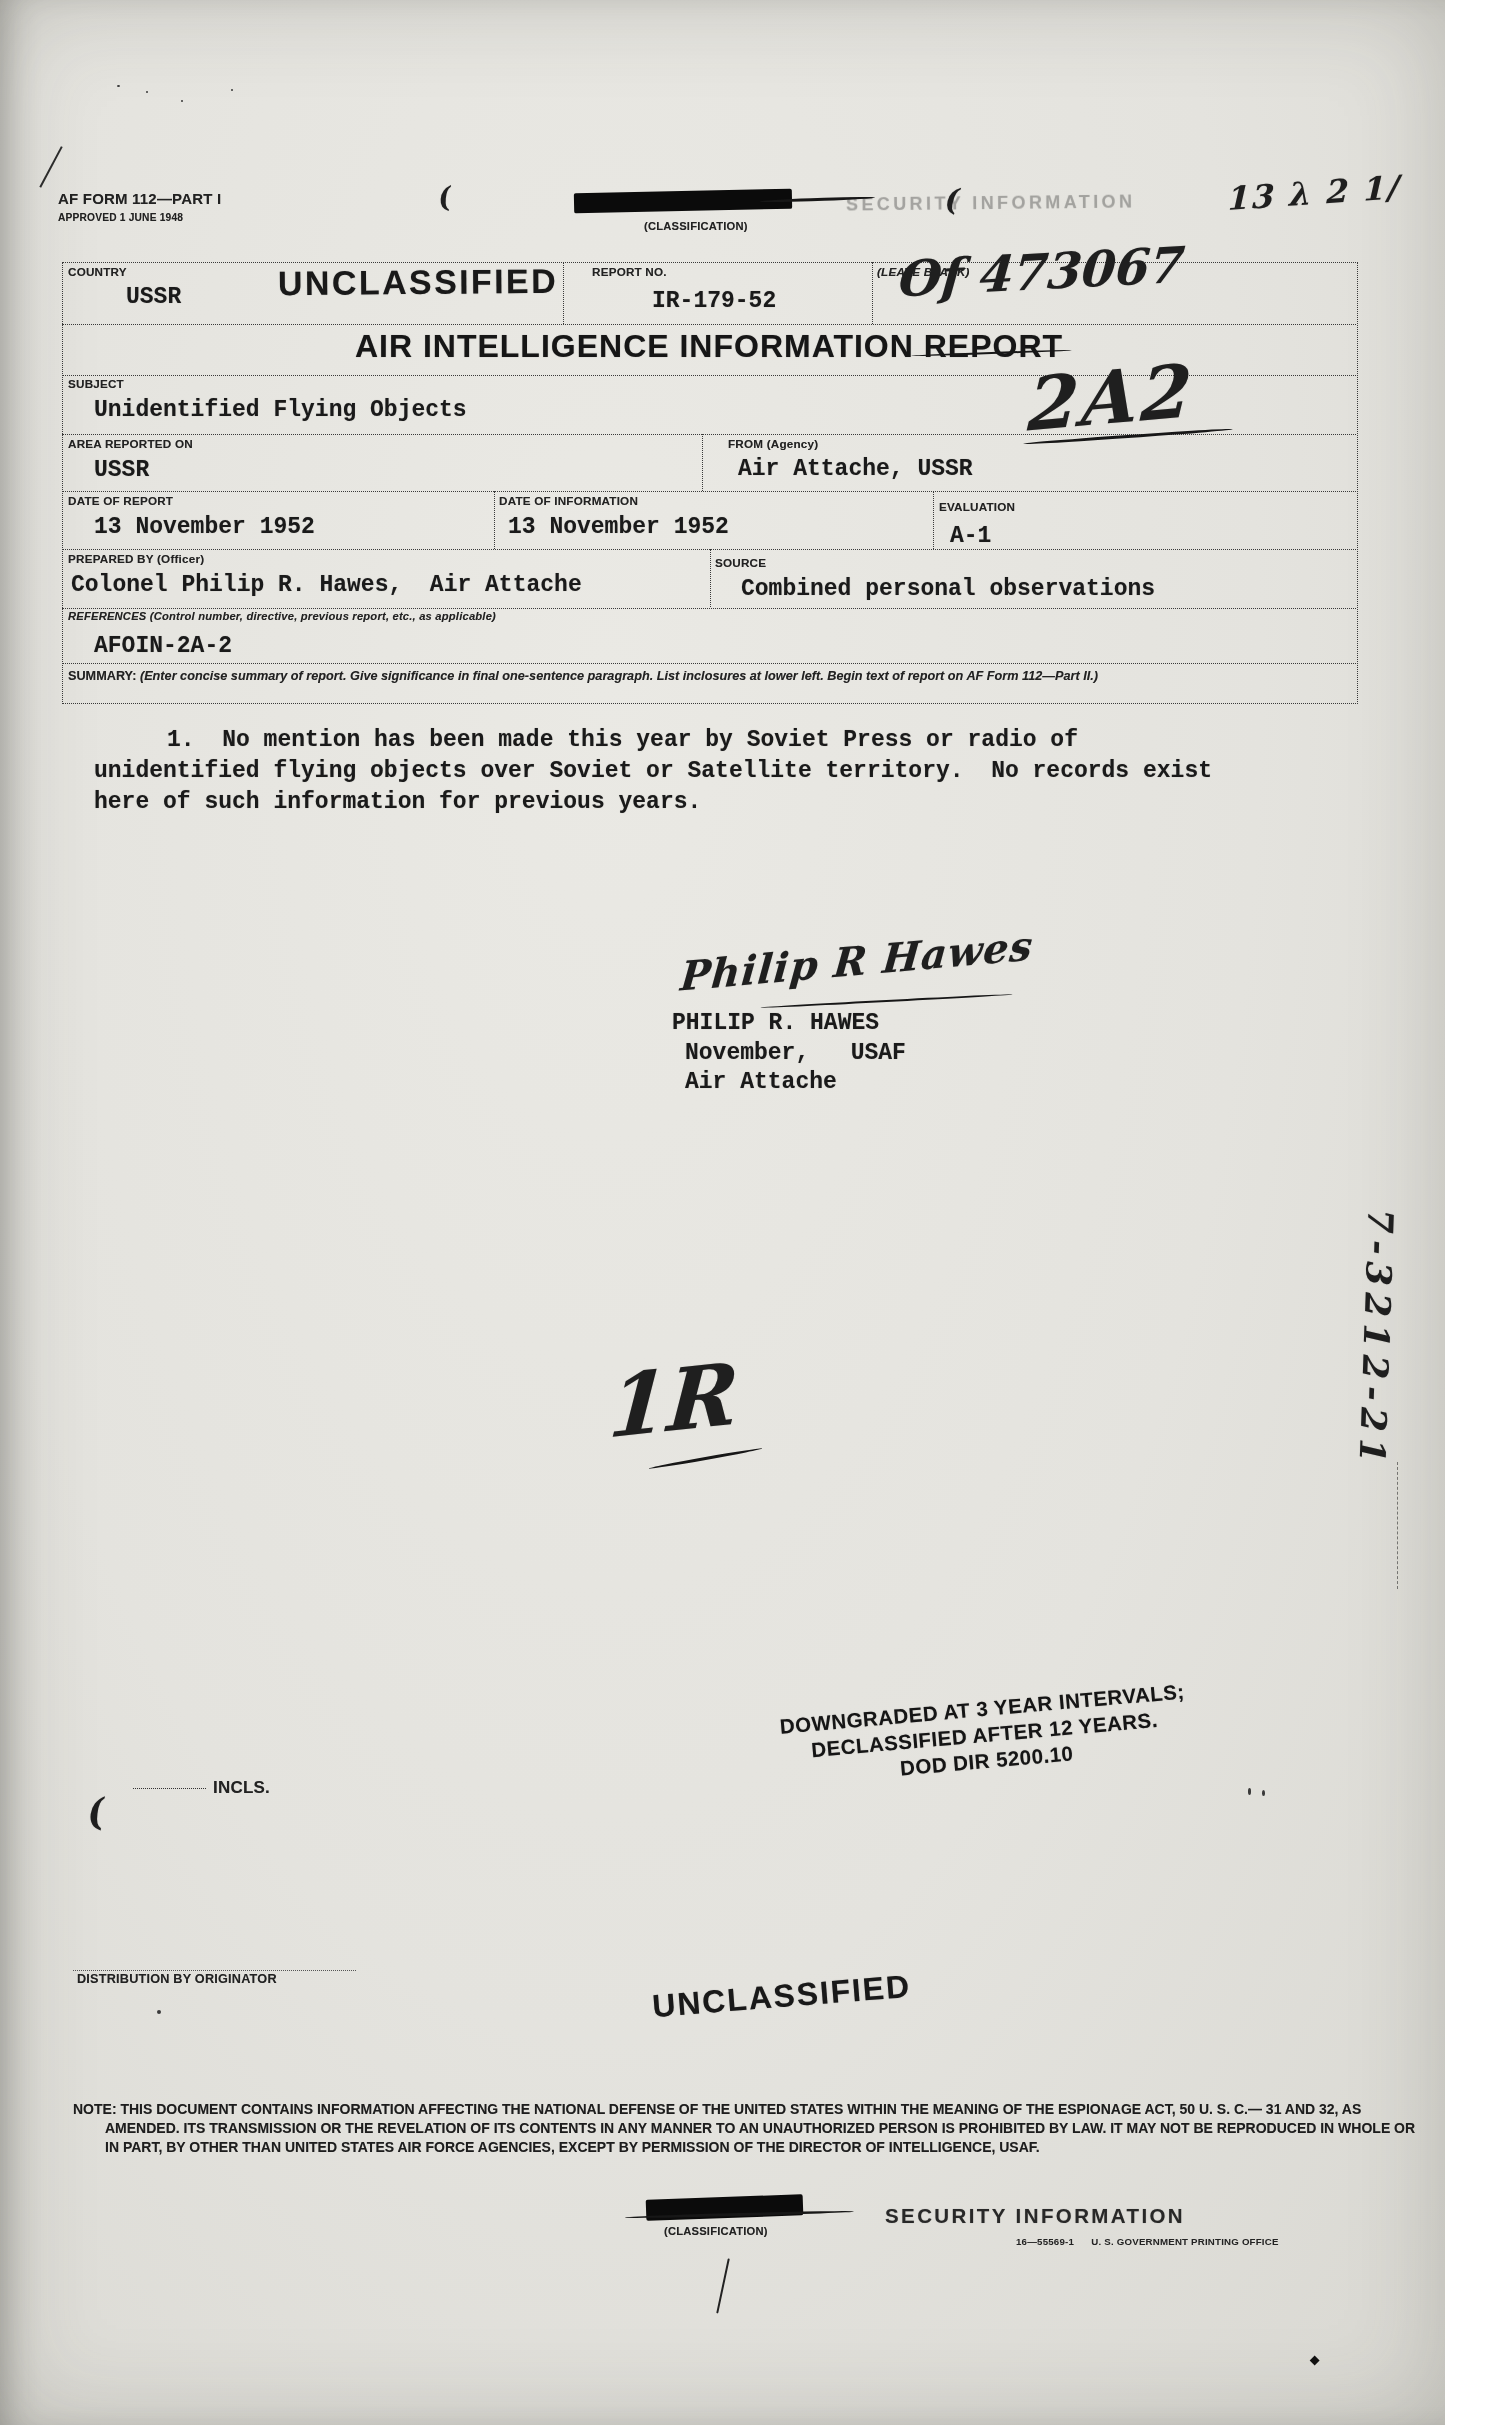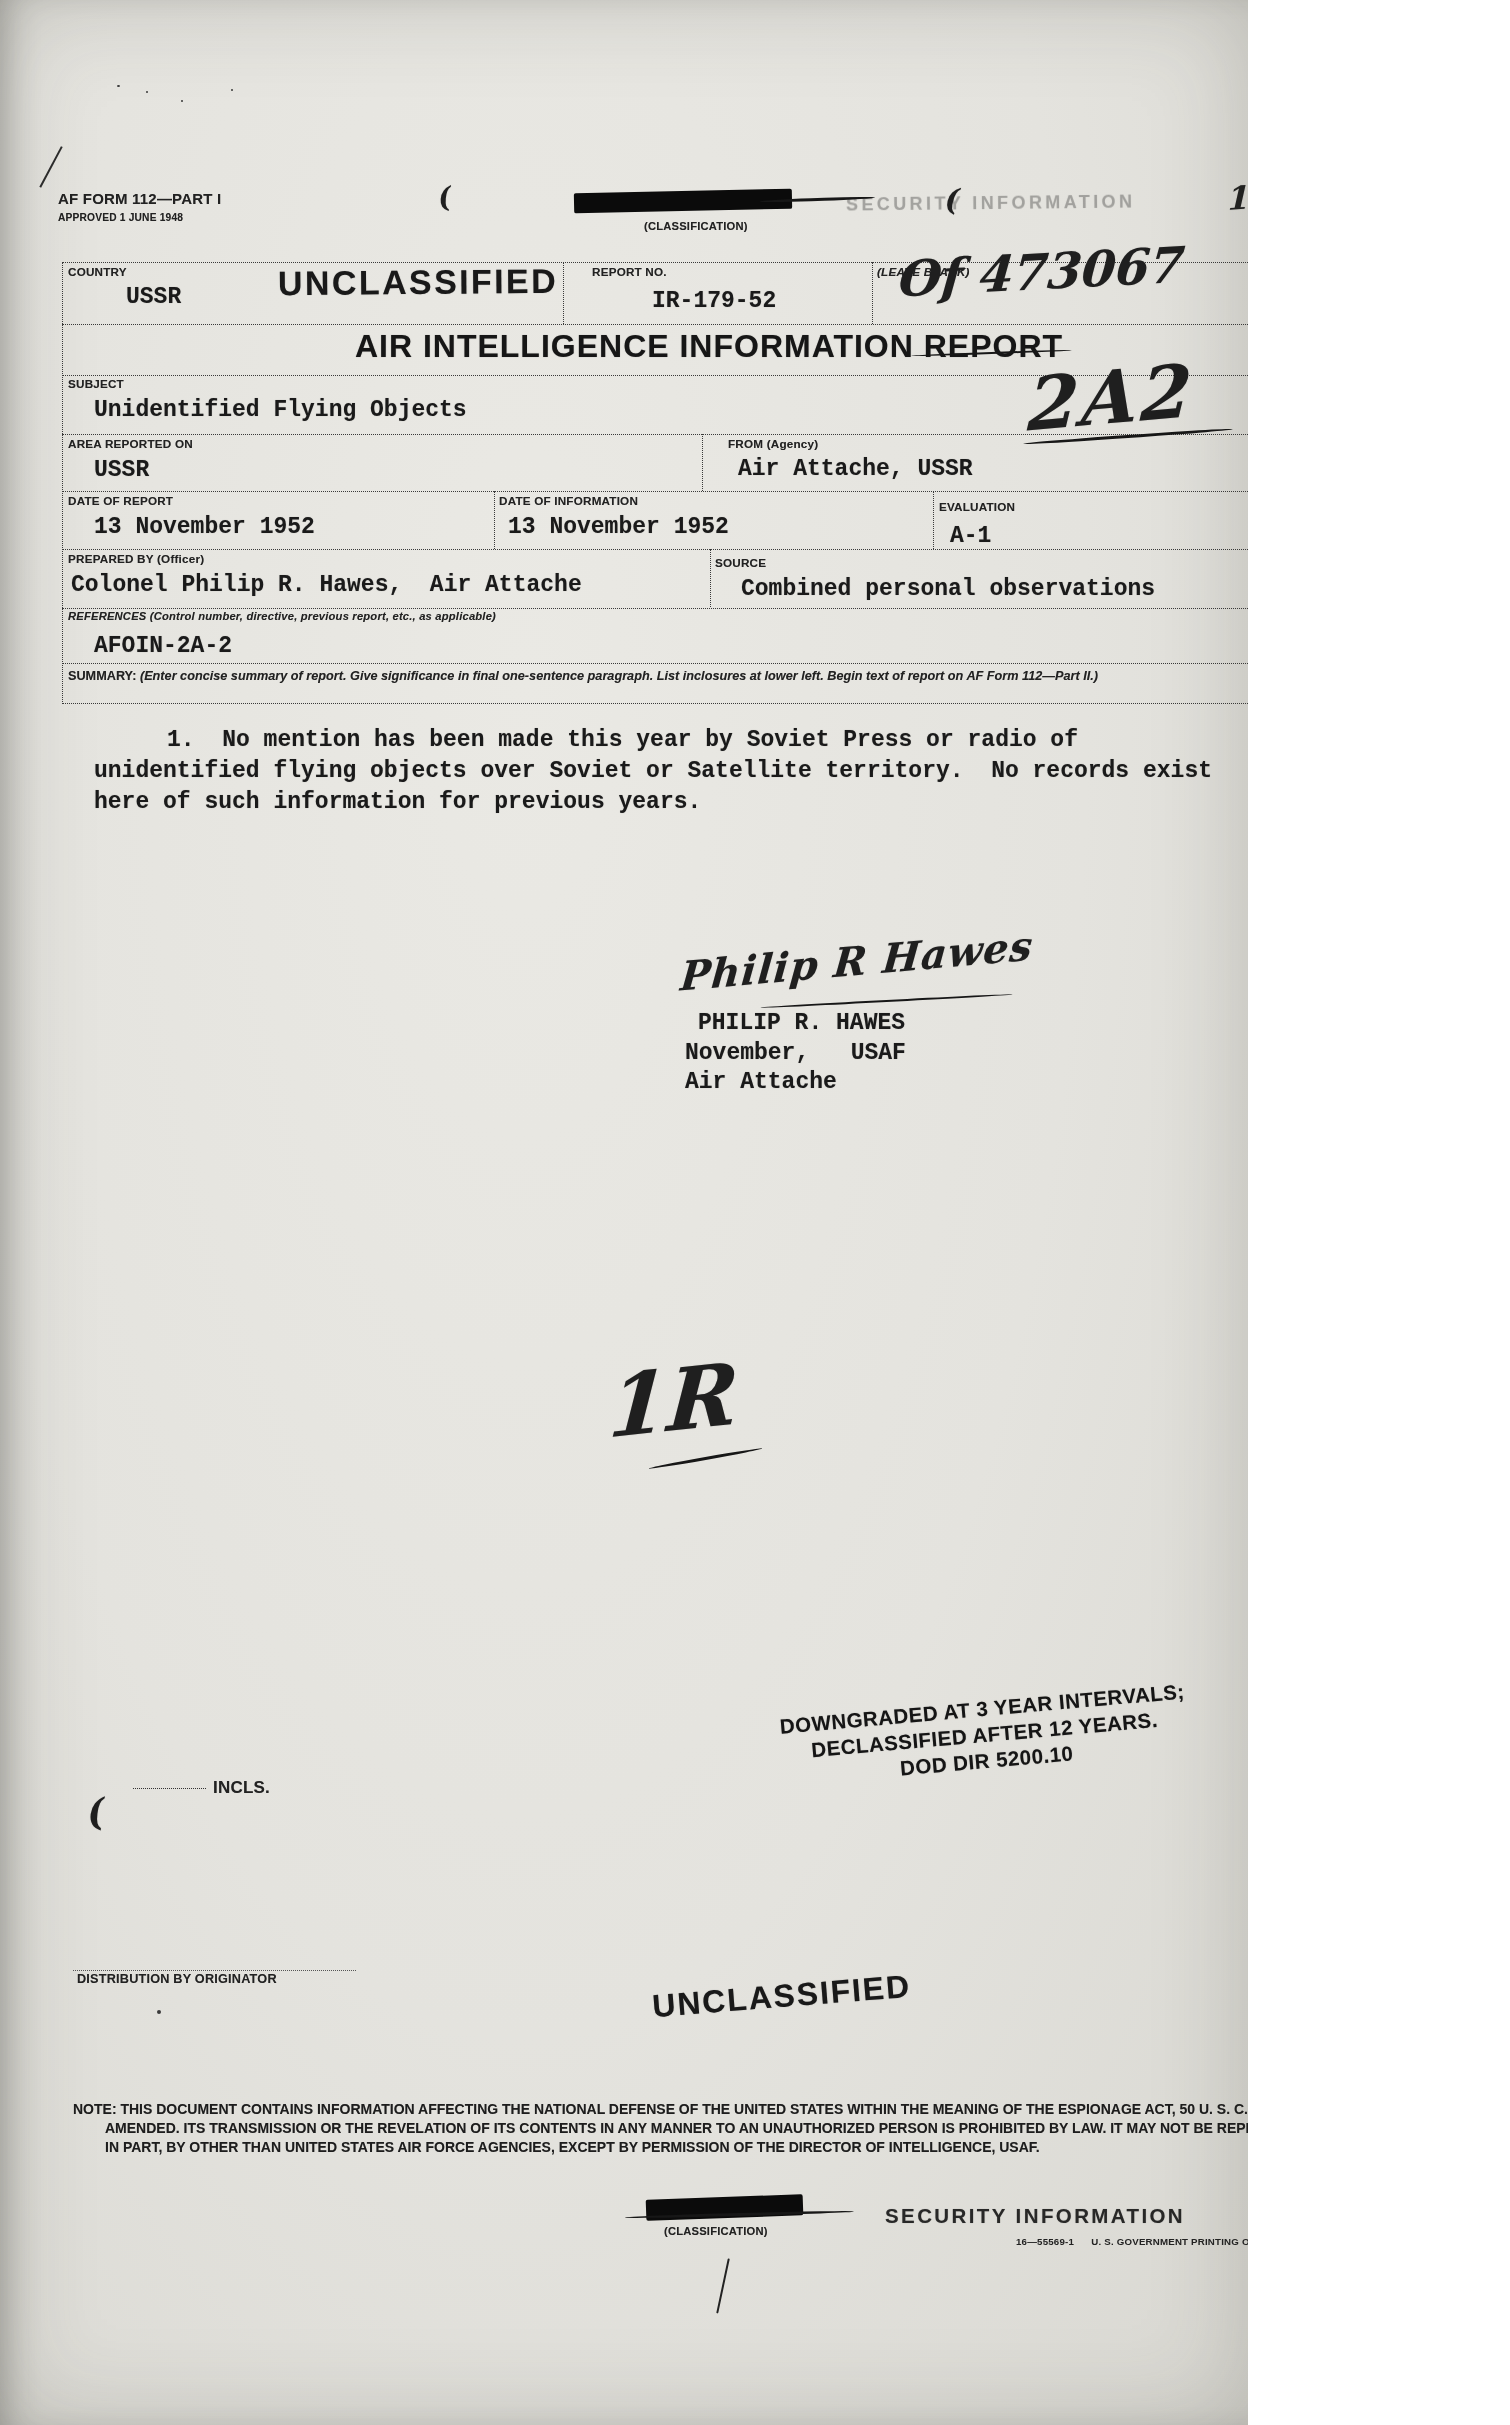--- a/index.html
+++ b/index.html
@@ -1,16 +1,16 @@
 <!DOCTYPE html>
 <html style="font-size:7.8px"><head>
 <meta charset="utf-8">
 <style>
   html,body{margin:0;padding:0;}
-  #pg{position:relative;width:1248px;height:2426px;overflow:hidden;
+  #pg{position:relative;width:1445px;height:2426px;overflow:hidden;
       background:radial-gradient(ellipse at 42% 28%, #eae9e4 0%, #e4e3de 55%, #d9d8d2 100%);
       font-family:"Liberation Sans",sans-serif;color:#1b1b1b;}
   .abs{position:absolute;}
   .lbl{position:absolute;font:700 11.7px "Liberation Sans",sans-serif;color:#222;letter-spacing:0.2px;
        text-shadow:0 0 0.5px rgba(20,20,20,.3);white-space:nowrap;}
   .lbl.it{font-style:italic;}
   .type{position:absolute;font:700 23px "Liberation Mono","DejaVu Sans Mono",monospace;color:#1a1a1a;
         white-space:pre;text-shadow:0 0 1px rgba(25,25,25,.28);}
   .para{position:absolute;font:700 23px "Liberation Mono","DejaVu Sans Mono",monospace;color:#1a1a1a;
         white-space:pre-wrap;line-height:31px;text-shadow:0 0 1px rgba(25,25,25,.28);}
@@ -84,21 +84,21 @@
   #summaryRow{left:68px;top:669px;width:1277px;font-size:12.7px;color:#222;
               text-shadow:0 0 0.5px rgba(20,20,20,.3);}
   #summaryRow .sl{font-weight:700;}
   #summaryRow .si{font-style:italic;font-weight:700;}
 
   #para1{left:94px;top:725px;width:1150px;text-indent:73px;}
   #para2{left:94px;top:839px;width:1150px;text-indent:73px;}
 
   #sigHand{left:680px;top:937px;font-size:40px;letter-spacing:1px;transform:rotate(-5deg) skewX(-10deg);}
   #sigTail{left:760px;top:1000px;width:253px;height:2.4px;transform:rotate(-3deg);}
-  #sigName{left:698px;top:1010px;}
+  #sigName{left:672px;top:1010px;}
   #sigRank{left:685px;top:1040px;}
   #sigTitle{left:685px;top:1069px;}
 
   #verticalRef{left:1356px;top:1209px;font-size:35px;letter-spacing:6.8px;
                writing-mode:vertical-rl;transform:rotate(2deg);}
   #rMark{left:609px;top:1350px;font-size:85px;transform:rotate(-6deg) skewX(-10deg);}
   #rMarkTail{left:648px;top:1457px;width:115px;height:2.9px;transform:rotate(-10deg);}
   #rightFoldDash{left:1397px;top:1462px;height:127px;border-left:1.9px dashed #4a4a4a;opacity:.7;}
 
   #downgradeStamp{left:697px;top:1696px;width:575px;text-align:center;font-size:20.5px;

